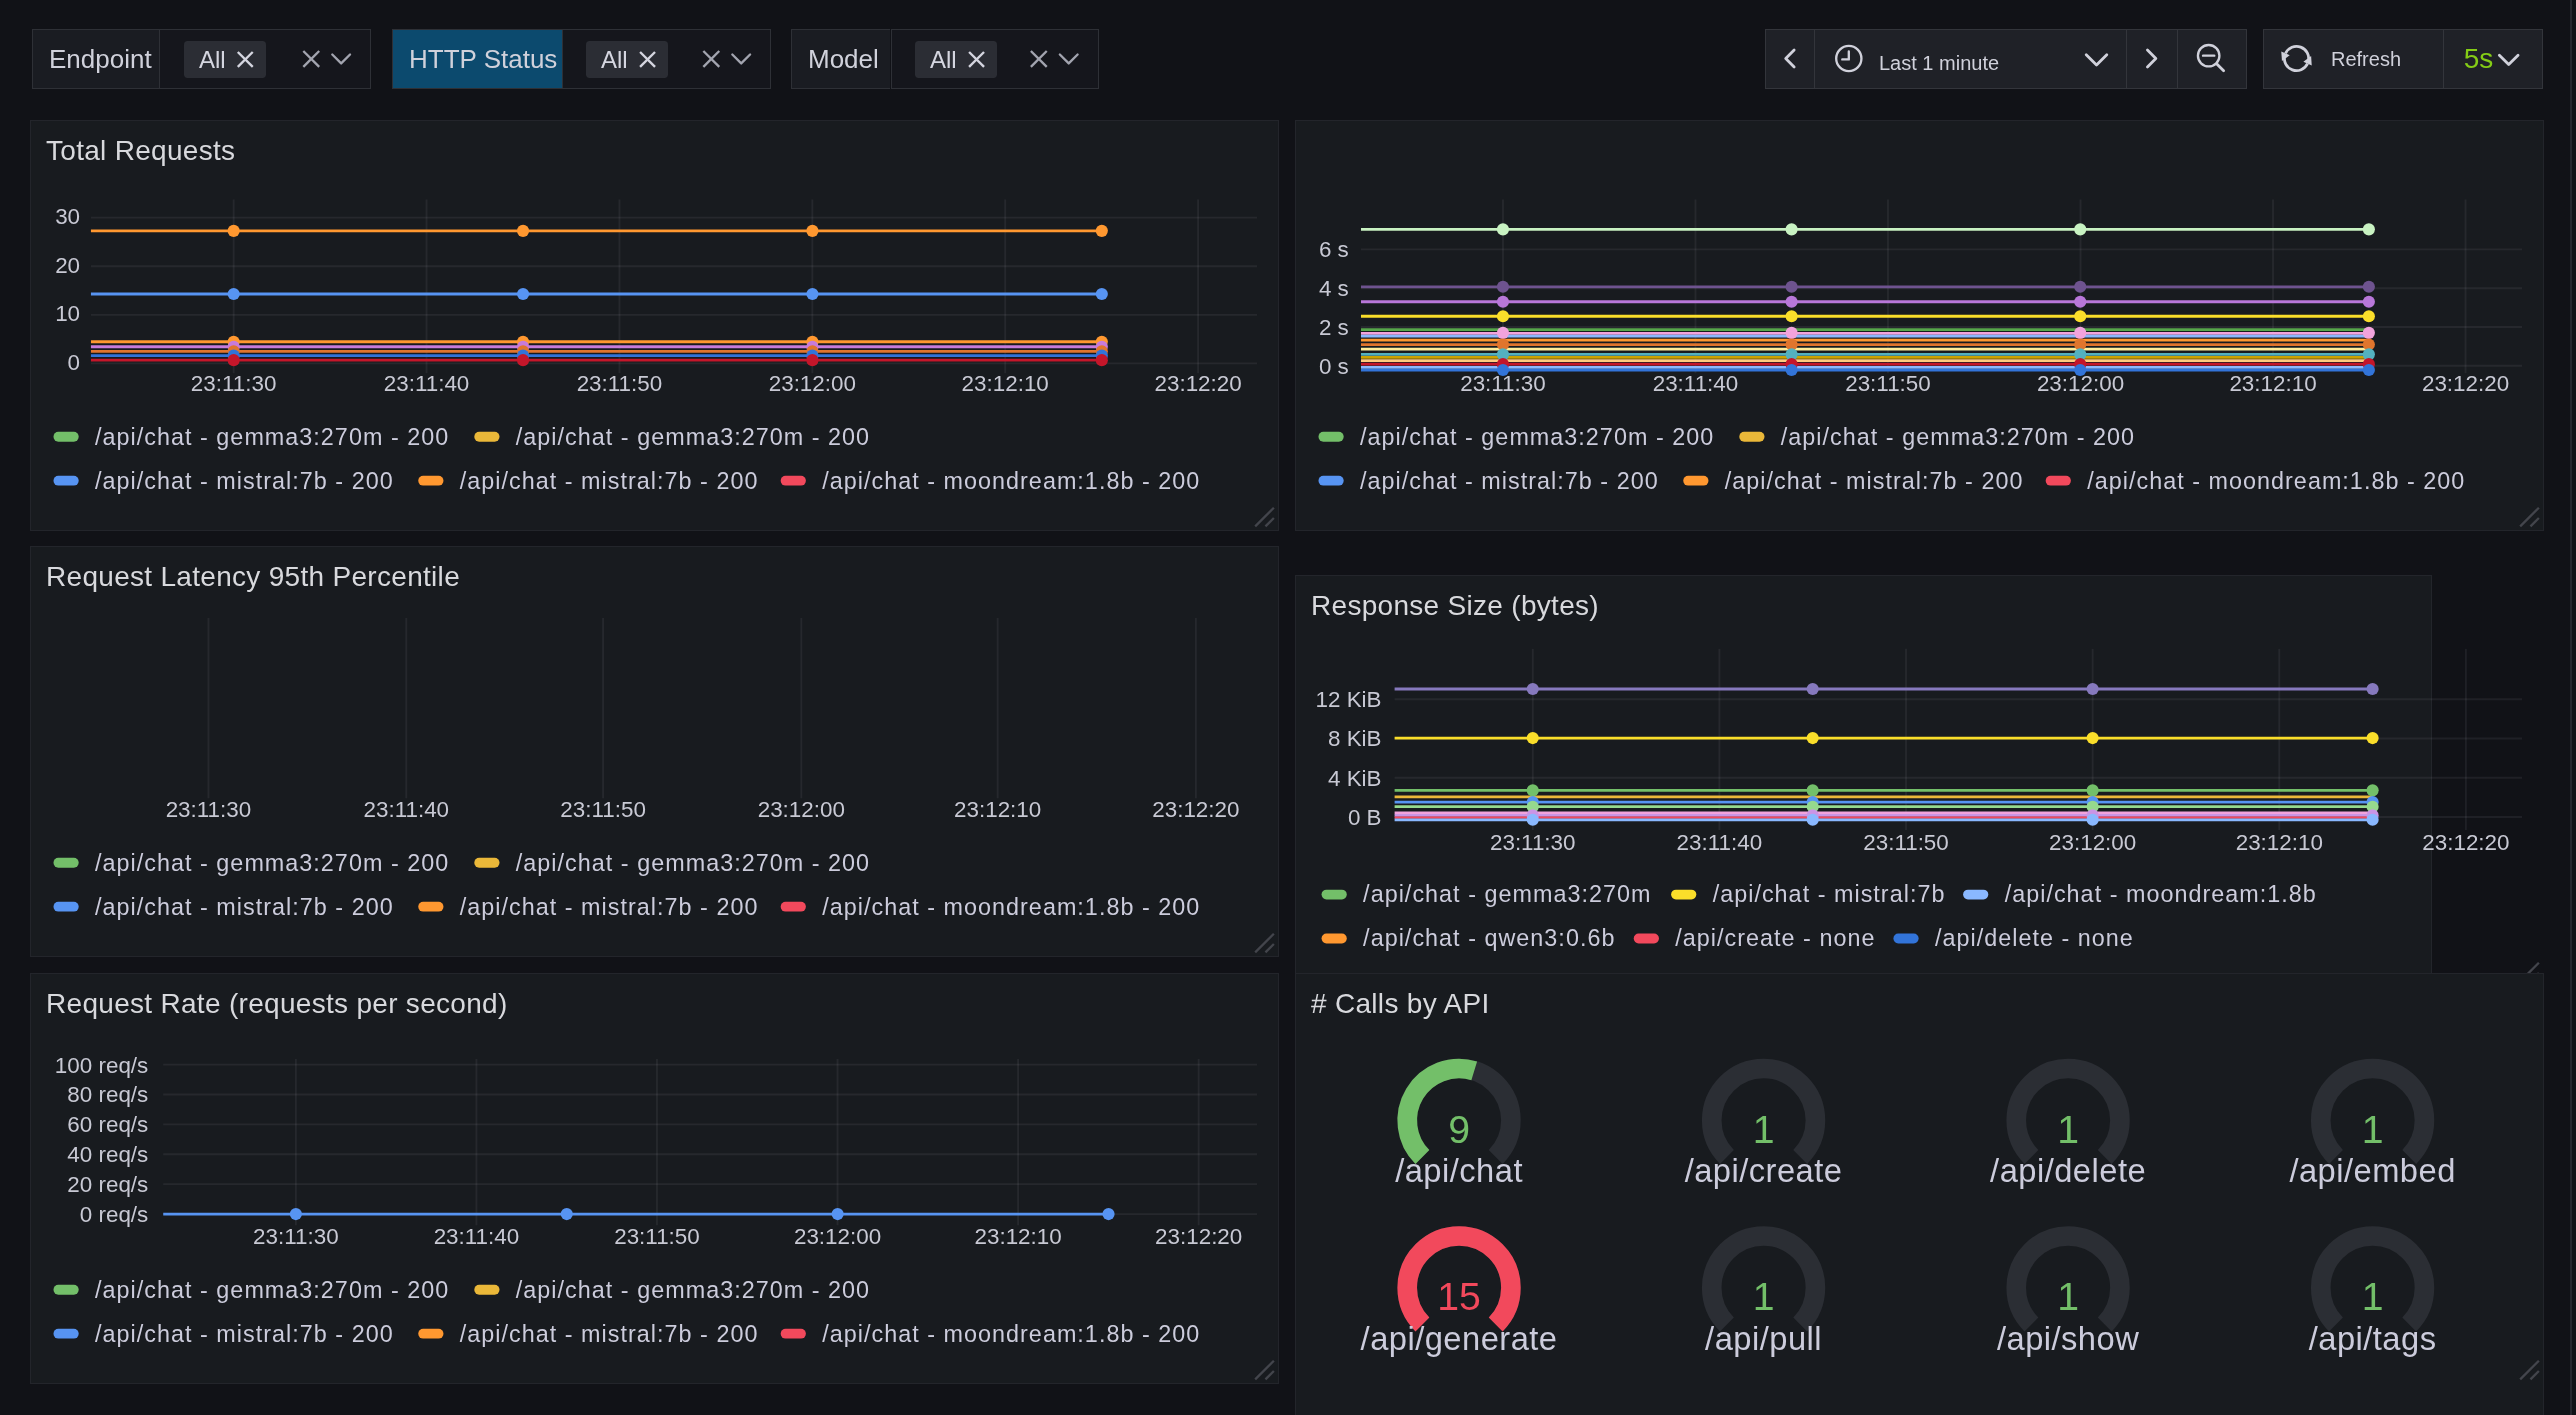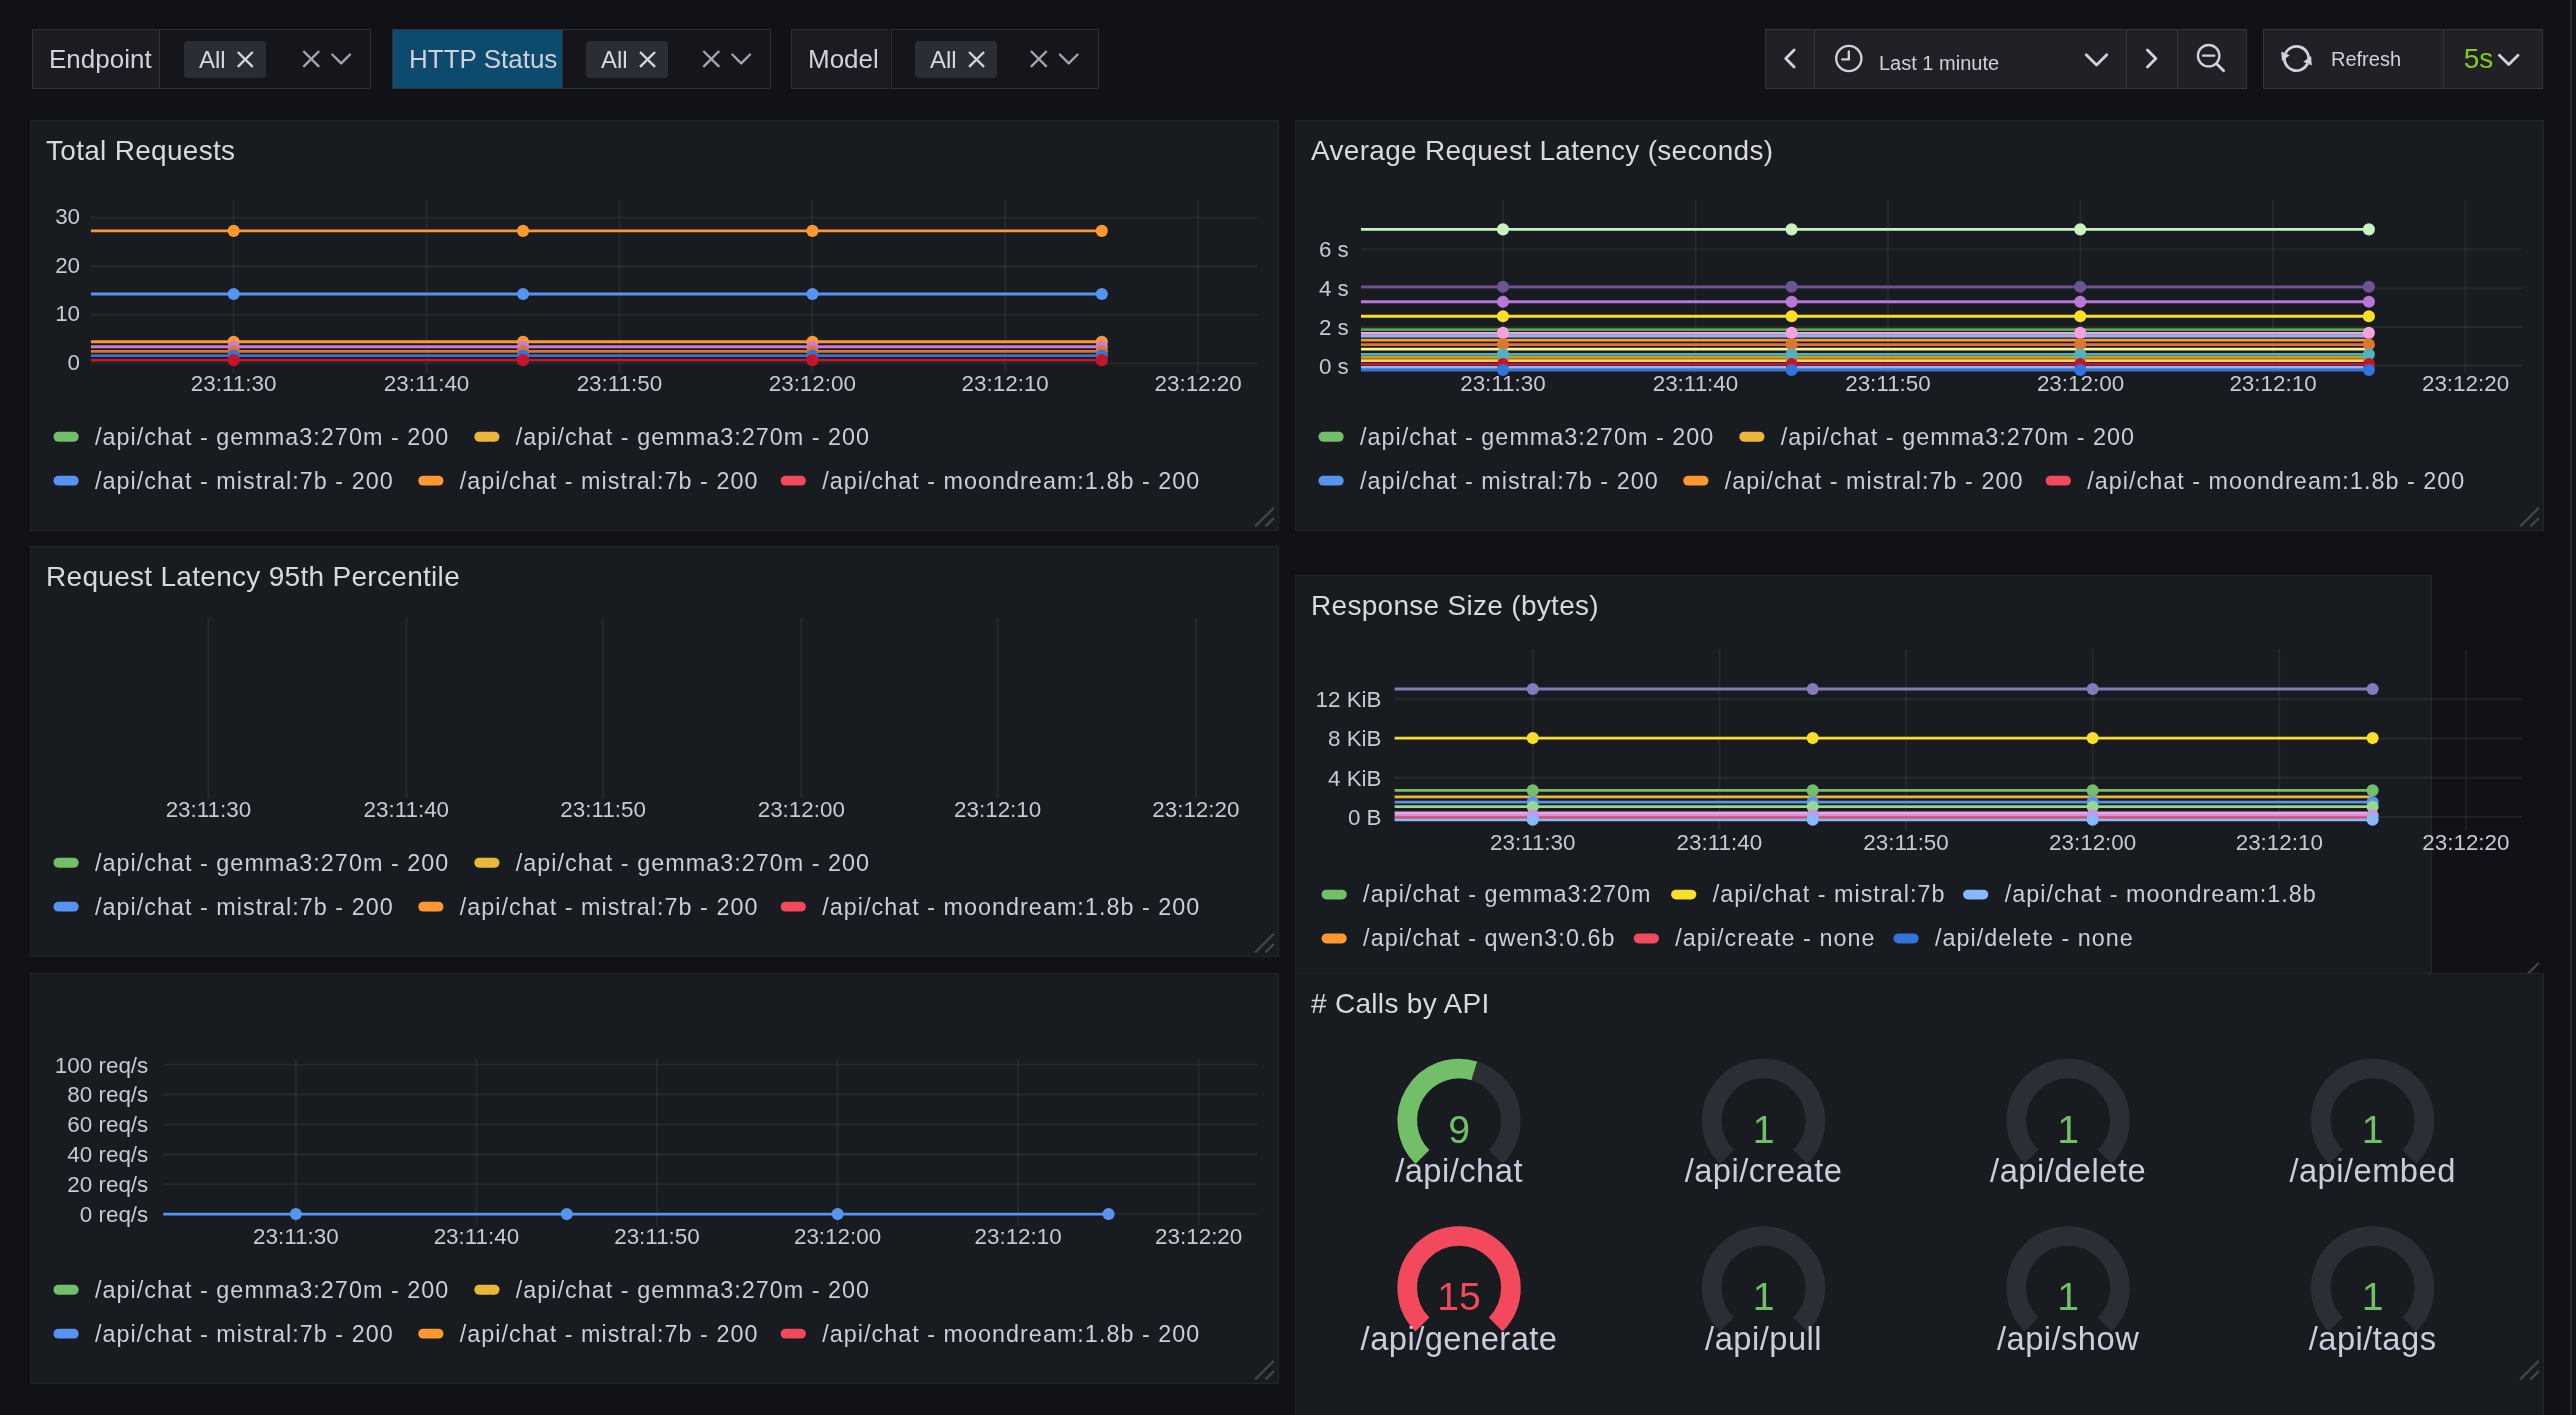--- a/index.html
+++ b/index.html
@@ -74,21 +74,20 @@
       <text x="68.0" y="393.5" font-size="25" fill="#ccccdc" text-anchor="start" font-weight="400" letter-spacing="1.1">/api/chat - mistral:7b - 200</text>
       <rect x="414.0" y="379.8" width="27" height="10.5" rx="5.2" fill="#FF9830"></rect>
       <text x="458.5" y="393.5" font-size="25" fill="#ccccdc" text-anchor="start" font-weight="400" letter-spacing="1.1">/api/chat - mistral:7b - 200</text>
       <rect x="802.0" y="379.8" width="27" height="10.5" rx="5.2" fill="#F2495C"></rect>
       <text x="846.5" y="393.5" font-size="25" fill="#ccccdc" text-anchor="start" font-weight="400" letter-spacing="1.1">/api/chat - moondream:1.8b - 200</text>
       <line x1="1310" y1="434" x2="1330" y2="414" stroke="#43454c" stroke-width="2.5"></line>
       <line x1="1321" y1="434" x2="1330" y2="425" stroke="#43454c" stroke-width="2.5"></line>
     </svg>
   </div>
 <div class="panel" style="left:1295px;top:120px;width:1249px;height:411px">
-    <div class="ptitle">Average Request Latency (seconds)</div>
     <svg width="1249" height="411" viewBox="0 0 1336 440" style="position:absolute;left:0;top:0">
       <line x1="69.0" y1="137.5" x2="1312.0" y2="137.5" stroke="rgba(204,204,220,0.08)" stroke-width="2" stroke-linecap="butt" opacity="1"></line>
       <line x1="69.0" y1="179.0" x2="1312.0" y2="179.0" stroke="rgba(204,204,220,0.08)" stroke-width="2" stroke-linecap="butt" opacity="1"></line>
       <line x1="69.0" y1="220.5" x2="1312.0" y2="220.5" stroke="rgba(204,204,220,0.08)" stroke-width="2" stroke-linecap="butt" opacity="1"></line>
       <line x1="69.0" y1="262.0" x2="1312.0" y2="262.0" stroke="rgba(204,204,220,0.08)" stroke-width="2" stroke-linecap="butt" opacity="1"></line>
       <line x1="221.0" y1="84.0" x2="221.0" y2="270.0" stroke="rgba(204,204,220,0.08)" stroke-width="2" stroke-linecap="butt" opacity="1"></line>
       <line x1="427.1" y1="84.0" x2="427.1" y2="270.0" stroke="rgba(204,204,220,0.08)" stroke-width="2" stroke-linecap="butt" opacity="1"></line>
       <line x1="633.2" y1="84.0" x2="633.2" y2="270.0" stroke="rgba(204,204,220,0.08)" stroke-width="2" stroke-linecap="butt" opacity="1"></line>
       <line x1="839.3" y1="84.0" x2="839.3" y2="270.0" stroke="rgba(204,204,220,0.08)" stroke-width="2" stroke-linecap="butt" opacity="1"></line>
       <line x1="1045.4" y1="84.0" x2="1045.4" y2="270.0" stroke="rgba(204,204,220,0.08)" stroke-width="2" stroke-linecap="butt" opacity="1"></line>
@@ -269,20 +268,21 @@
       <text x="71.3" y="396.5" font-size="25" fill="#ccccdc" text-anchor="start" font-weight="400" letter-spacing="1.1">/api/chat - qwen3:0.6b</text>
       <rect x="361.0" y="382.8" width="27" height="10.5" rx="5.2" fill="#F2495C"></rect>
       <text x="405.5" y="396.5" font-size="25" fill="#ccccdc" text-anchor="start" font-weight="400" letter-spacing="1.1">/api/create - none</text>
       <rect x="639.0" y="382.8" width="27" height="10.5" rx="5.2" fill="#3274D9"></rect>
       <text x="683.5" y="396.5" font-size="25" fill="#ccccdc" text-anchor="start" font-weight="400" letter-spacing="1.1">/api/delete - none</text>
       <line x1="1310" y1="434" x2="1330" y2="414" stroke="#43454c" stroke-width="2.5"></line>
       <line x1="1321" y1="434" x2="1330" y2="425" stroke="#43454c" stroke-width="2.5"></line>
     </svg>
   </div>
 <div class="panel" style="left:30px;top:973px;width:1249px;height:411px">
+    <div class="ptitle">Request Rate (requests per second)</div>
     <svg width="1249" height="411" viewBox="0 0 1336 440" style="position:absolute;left:0;top:0">
       <line x1="141.0" y1="97.0" x2="1312.0" y2="97.0" stroke="rgba(204,204,220,0.08)" stroke-width="2" stroke-linecap="butt" opacity="1"></line>
       <line x1="141.0" y1="129.0" x2="1312.0" y2="129.0" stroke="rgba(204,204,220,0.08)" stroke-width="2" stroke-linecap="butt" opacity="1"></line>
       <line x1="141.0" y1="161.0" x2="1312.0" y2="161.0" stroke="rgba(204,204,220,0.08)" stroke-width="2" stroke-linecap="butt" opacity="1"></line>
       <line x1="141.0" y1="193.0" x2="1312.0" y2="193.0" stroke="rgba(204,204,220,0.08)" stroke-width="2" stroke-linecap="butt" opacity="1"></line>
       <line x1="141.0" y1="225.0" x2="1312.0" y2="225.0" stroke="rgba(204,204,220,0.08)" stroke-width="2" stroke-linecap="butt" opacity="1"></line>
       <line x1="141.0" y1="257.0" x2="1312.0" y2="257.0" stroke="rgba(204,204,220,0.08)" stroke-width="2" stroke-linecap="butt" opacity="1"></line>
       <line x1="283.0" y1="91.0" x2="283.0" y2="269.0" stroke="rgba(204,204,220,0.08)" stroke-width="2" stroke-linecap="butt" opacity="1"></line>
       <line x1="476.3" y1="91.0" x2="476.3" y2="269.0" stroke="rgba(204,204,220,0.08)" stroke-width="2" stroke-linecap="butt" opacity="1"></line>
       <line x1="669.6" y1="91.0" x2="669.6" y2="269.0" stroke="rgba(204,204,220,0.08)" stroke-width="2" stroke-linecap="butt" opacity="1"></line>

